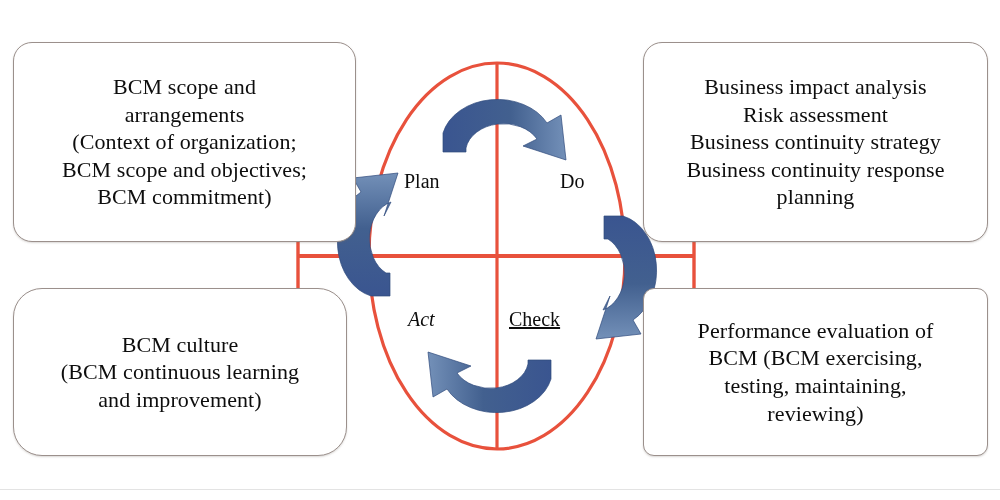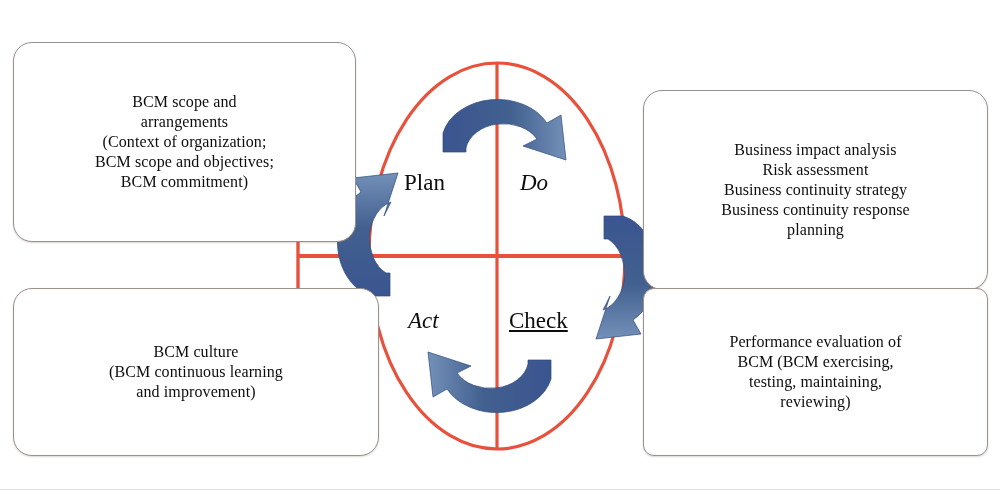--- a/index.html
+++ b/index.html
@@ -25,52 +25,52 @@
     border-radius: 19px;
     display: flex;
     align-items: center;
     justify-content: center;
     text-align: center;
     color: #0d0d0d;
     z-index: 5;
     box-shadow: 0 1px 2px rgba(120,110,105,0.28);
   }
   .box .box-text {
-    font-size: 16px;
+    font-size: 22px;
     line-height: 1.255;
     letter-spacing: 0.1px;
     padding: 0 10px;
     white-space: pre-line;
   }
 
   #box-tl { left: 13px;  top: 42px;  width: 343px; height: 200px; }
-  #box-tr { left: 643px; top: 42px;  width: 345px; height: 200px; margin-top: 48px; }
-  #box-bl { left: 13px;  top: 288px; width: 366px; height: 168px; }
+  #box-tr { left: 643px; top: 42px;  width: 345px; height: 200px; }
+  #box-bl { left: 13px;  top: 288px; width: 334px; height: 168px; border-radius: 29px; }
   #box-br { left: 643px; top: 288px; width: 345px; height: 168px; border-radius: 11px; }
 
   
   #cycle-svg {
     position: absolute;
     left: 0; top: 0;
     width: 1000px;
     height: 500px;
     z-index: 2;
     pointer-events: none;
   }
 
   
   .quad-label {
     position: absolute;
-    font-size: 23px;
+    font-size: 20px;
     color: #0d0d0d;
     z-index: 6;
     white-space: nowrap;
   }
   #label-plan  { left: 404px; top: 170px; }
-  #label-do    { left: 520px; top: 170px; font-style: italic; }
+  #label-do    { left: 560px; top: 170px; }
   #label-act   { left: 408px; top: 308px; font-style: italic; }
   #label-check { left: 509px; top: 308px; text-decoration: underline; }
 
   
   #bottom-rule {
     position: absolute;
     left: 0;
     top: 489px;
     width: 1000px;
     height: 1px;

